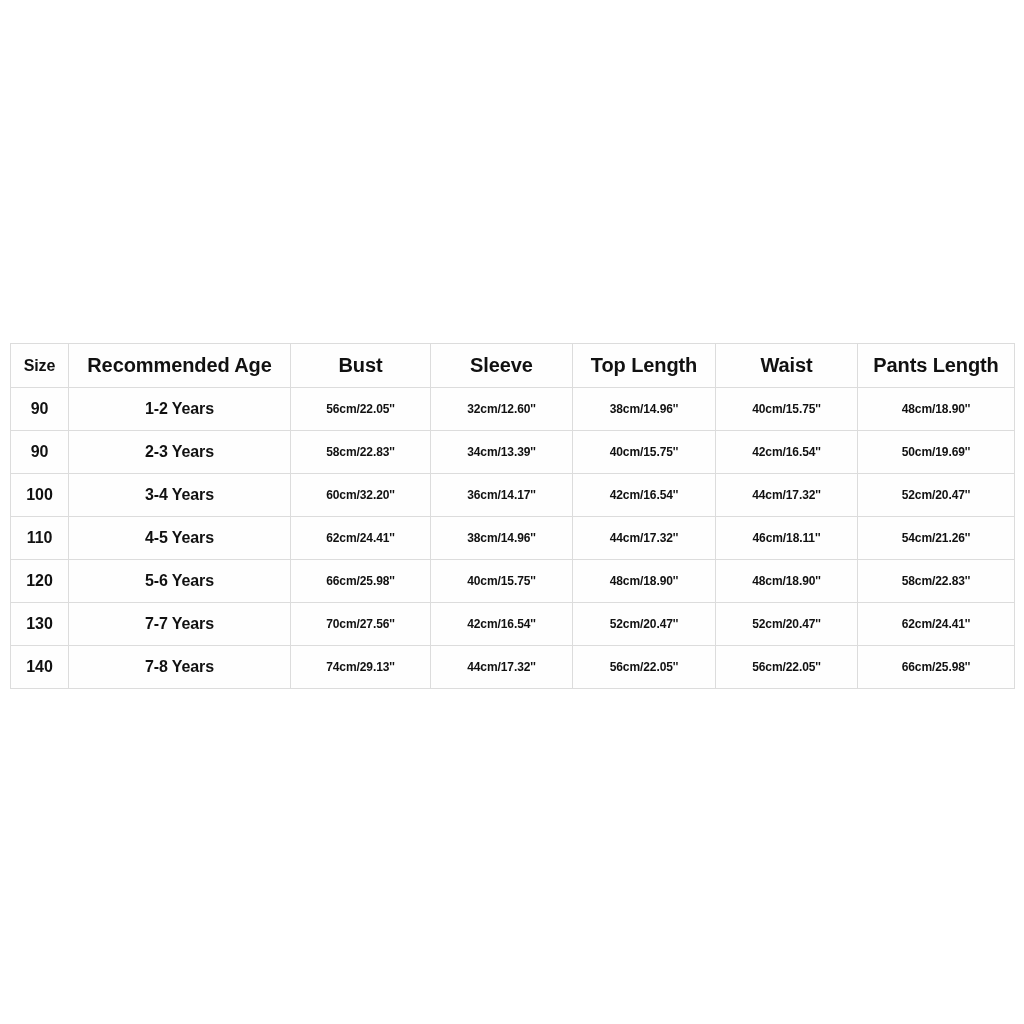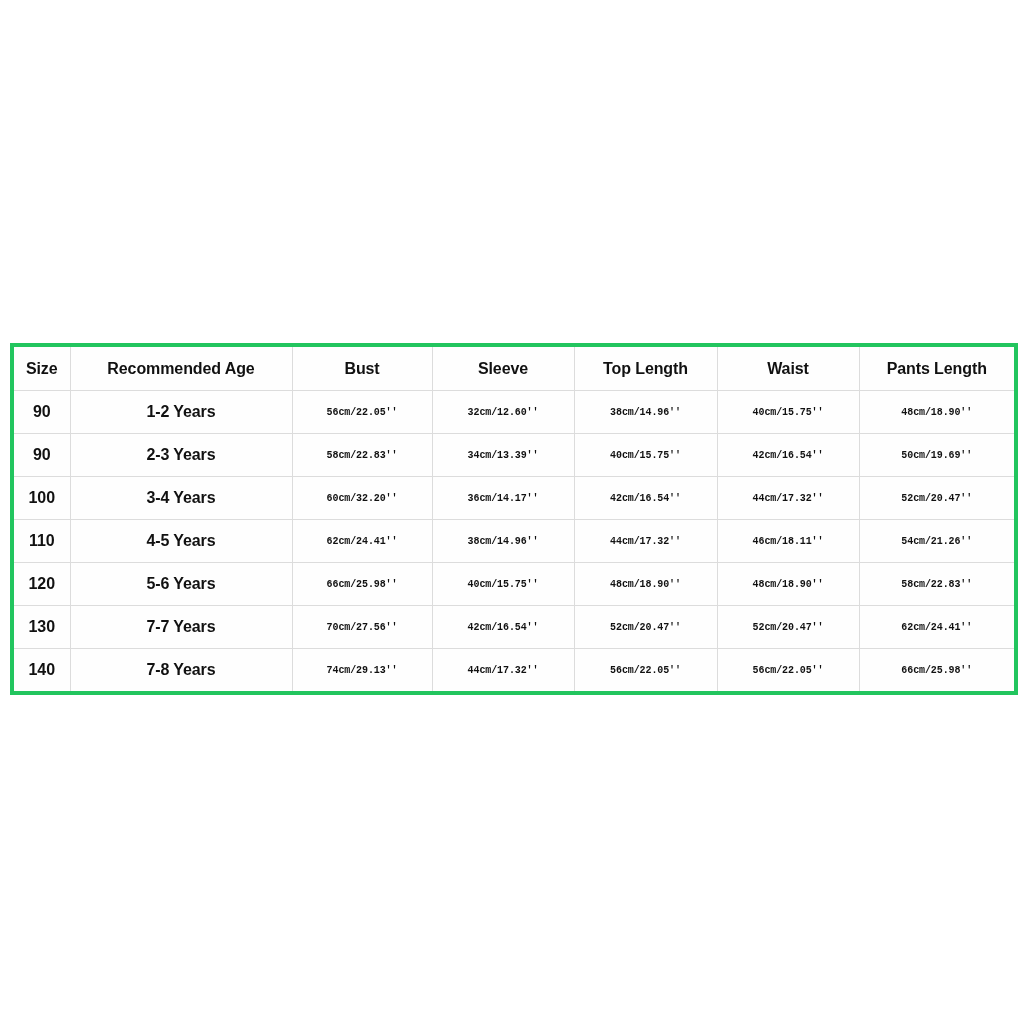--- a/index.html
+++ b/index.html
@@ -31,21 +31,21 @@
     left: 10px;
     top: 343px;
     width: 1004px;
   }
 
   table.size-chart {
     width: 1004px;
     border-collapse: collapse;
     table-layout: fixed;
     background: #fefefe;
-    border: 4px solid #22c55e;
+    border: 1px solid #22c55e;
   }
 
   table.size-chart col.c-size        { width: 58px;  }
   table.size-chart col.c-age         { width: 222px; }
   table.size-chart col.c-bust        { width: 140px; }
   table.size-chart col.c-sleeve      { width: 142px; }
   table.size-chart col.c-toplength   { width: 143px; }
   table.size-chart col.c-waist       { width: 142px; }
   table.size-chart col.c-pantslength { width: 157px; }
 
@@ -58,41 +58,40 @@
     vertical-align: middle;
     color: #111111;
     font-weight: bold;
     font-size: 15.5px;
     letter-spacing: -0.1px;
     white-space: nowrap;
     overflow: hidden;
   }
 
   table.size-chart thead th {
-    font-size: 16px;
+    font-size: 20px;
     height: 43px;
     background: #fefefe;
   }
 
   table.size-chart tbody td {
     background: #fefefe;
   }
 
   table.size-chart td.col-size,
   table.size-chart th.col-size {
     font-size: 16px;
   }
 
   table.size-chart td.col-age {
     font-size: 16px;
   }
 
   table.size-chart td.col-meas {
-    font-size: 10px;
-    font-family: Liberation Mono, monospace;
+    font-size: 12px;
   }
 </style>
 </head>
 <body>
 
 <div id="page">
 
   <div id="chart-wrap">
     <table class="size-chart">
       <colgroup>

